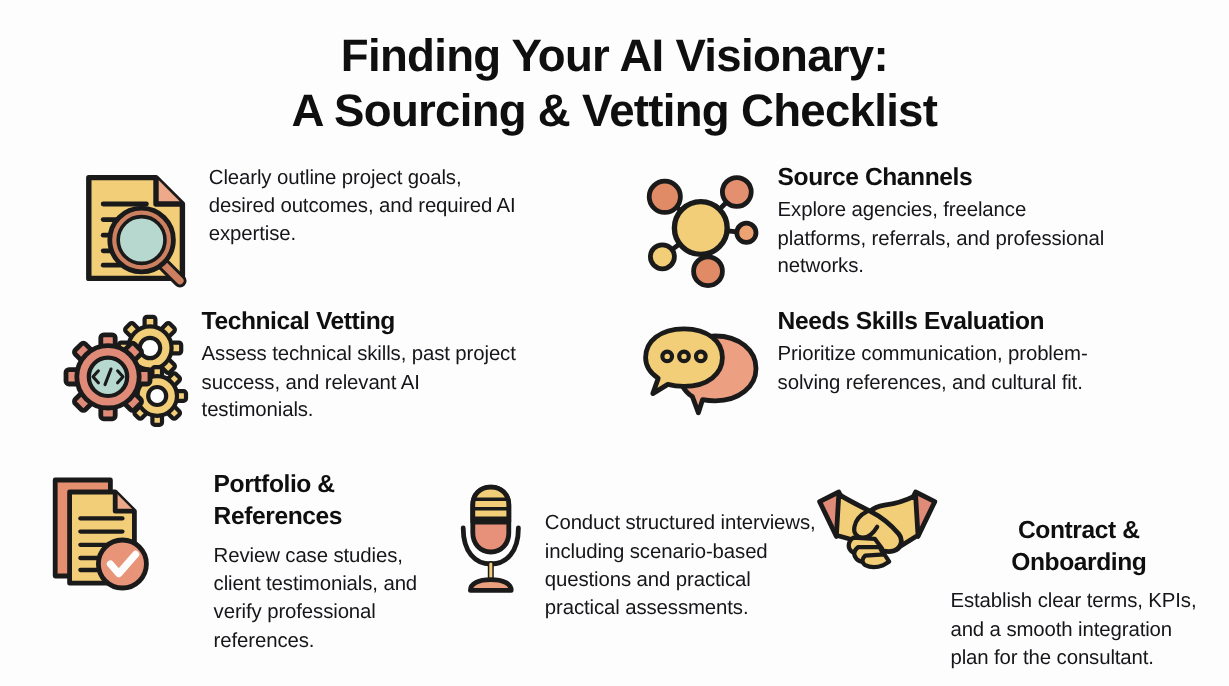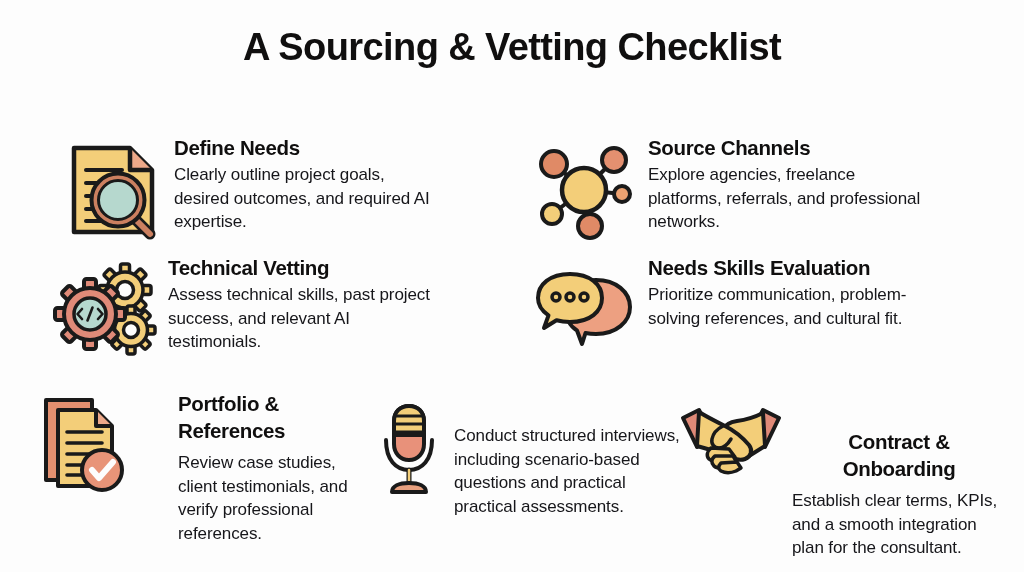--- a/index.html
+++ b/index.html
@@ -94,20 +94,21 @@
   #item-contract   { left: 676px; top: 398px; width: 330px; }
   #item-contract .icon-wrap { width: 110px; padding-top: 6px; }
   #item-contract .txt { padding-left: 6px; margin-top: 32px; }
 
   svg { display: block; overflow: visible; }
 </style>
 </head>
 <body>
 
 <div id="title-block">
+  <div class="title-line">Finding Your AI Visionary:</div>
   <div class="title-line">A Sourcing &amp; Vetting Checklist</div>
 </div>
 
 <div class="item" id="item-define-needs">
   <div class="icon-wrap">
     <span>
       <svg width="92" height="96" viewBox="0 0 92 96">
         <path d="M6 6 H62 L84 28 V90 H6 Z" fill="#F3CE79" stroke="#1A1A1A" stroke-width="4.5" stroke-linejoin="round"></path>
         <path d="M62 6 V28 H84" fill="#EDA98A" stroke="#1A1A1A" stroke-width="4.5" stroke-linejoin="round"></path>
         <g stroke="#1A1A1A" stroke-width="4" stroke-linecap="round">
@@ -119,21 +120,20 @@
         </g>
         <line x1="60" y1="70" x2="82" y2="92" stroke="#1A1A1A" stroke-width="11" stroke-linecap="round"></line>
         <line x1="60" y1="70" x2="82" y2="92" stroke="#CC8060" stroke-width="6" stroke-linecap="round"></line>
         <circle cx="50" cy="58" r="23" fill="#B6D8CE" stroke="#CC8060" stroke-width="7"></circle>
         <circle cx="50" cy="58" r="26.5" fill="none" stroke="#1A1A1A" stroke-width="4"></circle>
         <circle cx="50" cy="58" r="19.5" fill="none" stroke="#1A1A1A" stroke-width="3"></circle>
       </svg>
     </span>
   </div>
   <div class="txt">
-    <p class="item-title">Define Needs</p>
     <p class="item-desc">Clearly outline project goals, desired outcomes, and required AI expertise.</p>
   </div>
 </div>
 
 <div class="item" id="item-source-channels">
   <div class="icon-wrap">
     <span>
       <svg width="100" height="96" viewBox="0 0 100 96">
         <g stroke="#1A1A1A" stroke-width="4" stroke-linecap="round">
           <line x1="50" y1="48" x2="20" y2="22"></line>

